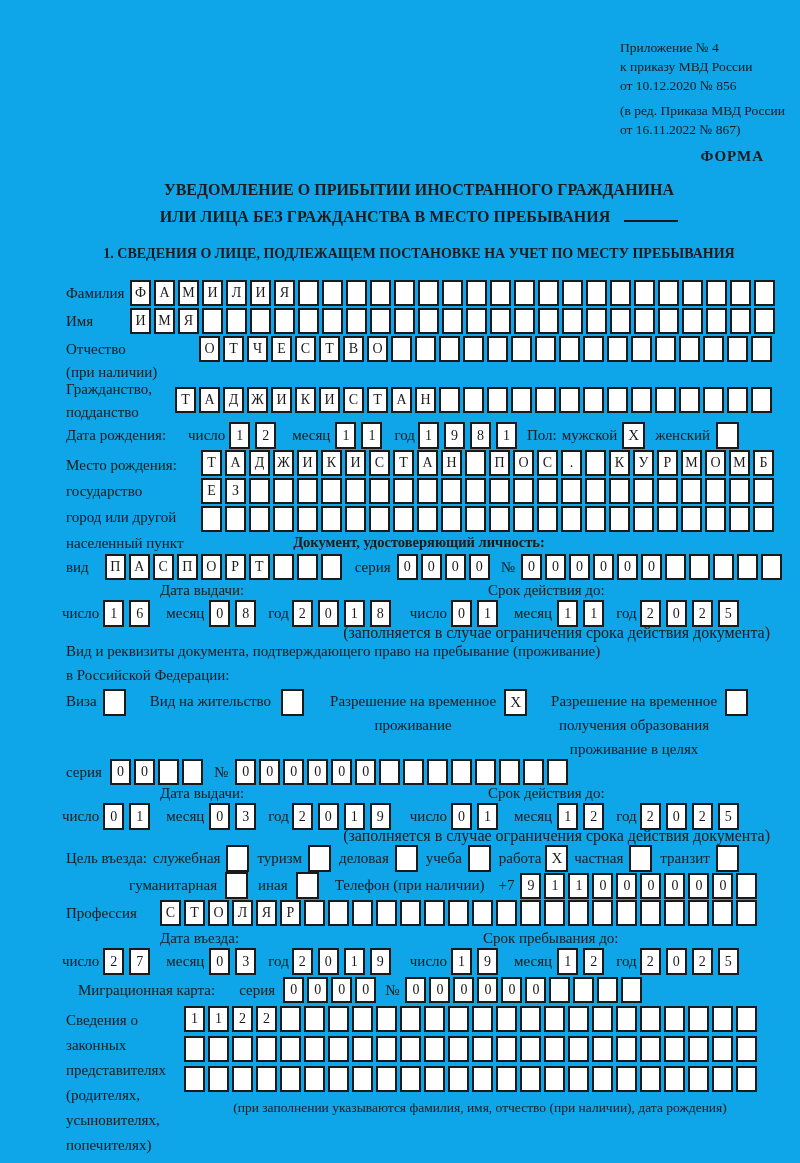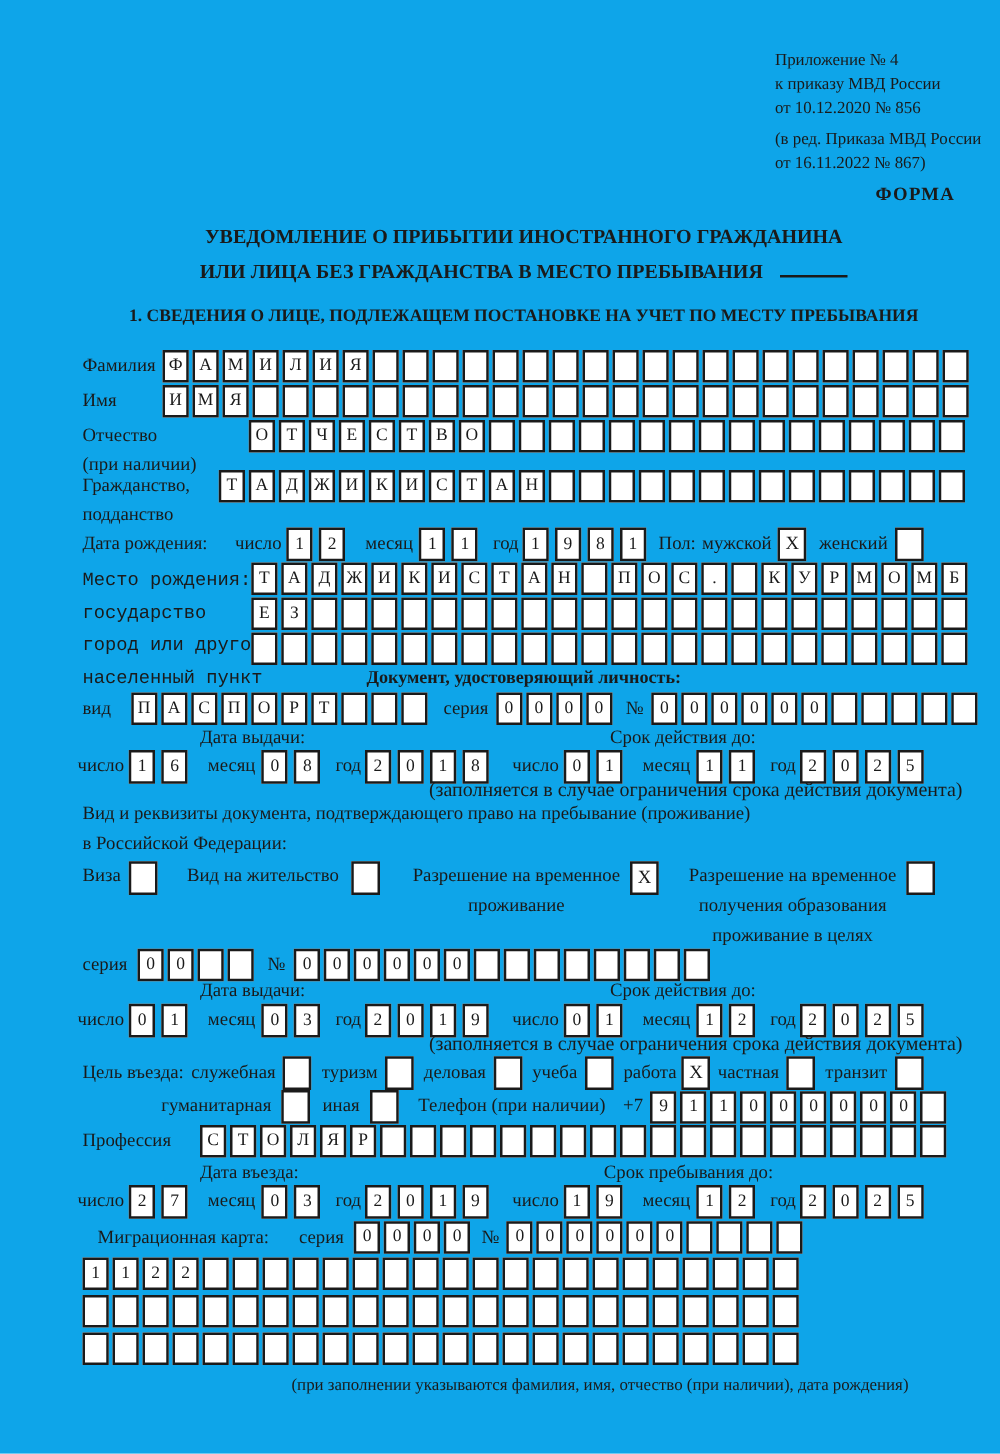--- a/index.html
+++ b/index.html
@@ -152,21 +152,21 @@
         <span class="cell"></span>
         <span class="cell"></span>
         <span class="cell"></span>
         <span class="cell"></span>
         <span class="cell"></span>
         <span class="cell"></span>
         <span class="cell"></span>
       </span>
   </div>
 
-  <div class="abs row" style="top:376px;left:66px;">
+  <div class="abs row" style="top:376px;left:66px;align-items:center;">
     <div class="labelcol" style="width:109px;line-height:23px;padding-top:2px;">
       <div>Гражданство,</div>
       <div>подданство</div>
     </div>
     <span class="cells">
         <span class="cell">Т</span>
         <span class="cell">А</span>
         <span class="cell">Д</span>
         <span class="cell">Ж</span>
         <span class="cell">И</span>
@@ -217,21 +217,21 @@
     <span class="cells cb">
         <span class="cell">X</span>
       </span>
     <span class="dlbl" style="margin-left:10px;margin-right:6px;">женский</span>
     <span class="cells cb">
         <span class="cell"></span>
       </span>
   </div>
 
   <div class="abs row" style="top:450px;left:66px;">
-    <div class="labelcol" style="width:135px;line-height:26px;padding-top:2px;font-family:Liberation Mono, monospace;">
+    <div class="labelcol" style="width:135px;line-height:26px;padding-top:2px;">
       <div>Место рождения:</div>
       <div>государство</div>
       <div>город или другой</div>
       <div>населенный пункт</div>
     </div>
     <div>
       <div class="cells" style="margin-bottom:2px;">
           <span class="cell">Т</span>
           <span class="cell">А</span>
           <span class="cell">Д</span>
@@ -649,20 +649,28 @@
         <span class="cell">0</span>
         <span class="cell">0</span>
         <span class="cell"></span>
         <span class="cell"></span>
         <span class="cell"></span>
         <span class="cell"></span>
       </span>
   </div>
 
   <div class="abs row" style="top:1006px;left:66px;">
+    <div class="labelcol" style="width:118px;line-height:25px;padding-top:2px;">
+      <div>Сведения о</div>
+      <div>законных</div>
+      <div>представителях</div>
+      <div>(родителях,</div>
+      <div>усыновителях,</div>
+      <div>попечителях)</div>
+    </div>
     <div>
       <div class="cells" style="margin-bottom:4px;">
           <span class="cell">1</span>
           <span class="cell">1</span>
           <span class="cell">2</span>
           <span class="cell">2</span>
           <span class="cell"></span>
           <span class="cell"></span>
           <span class="cell"></span>
           <span class="cell"></span>

